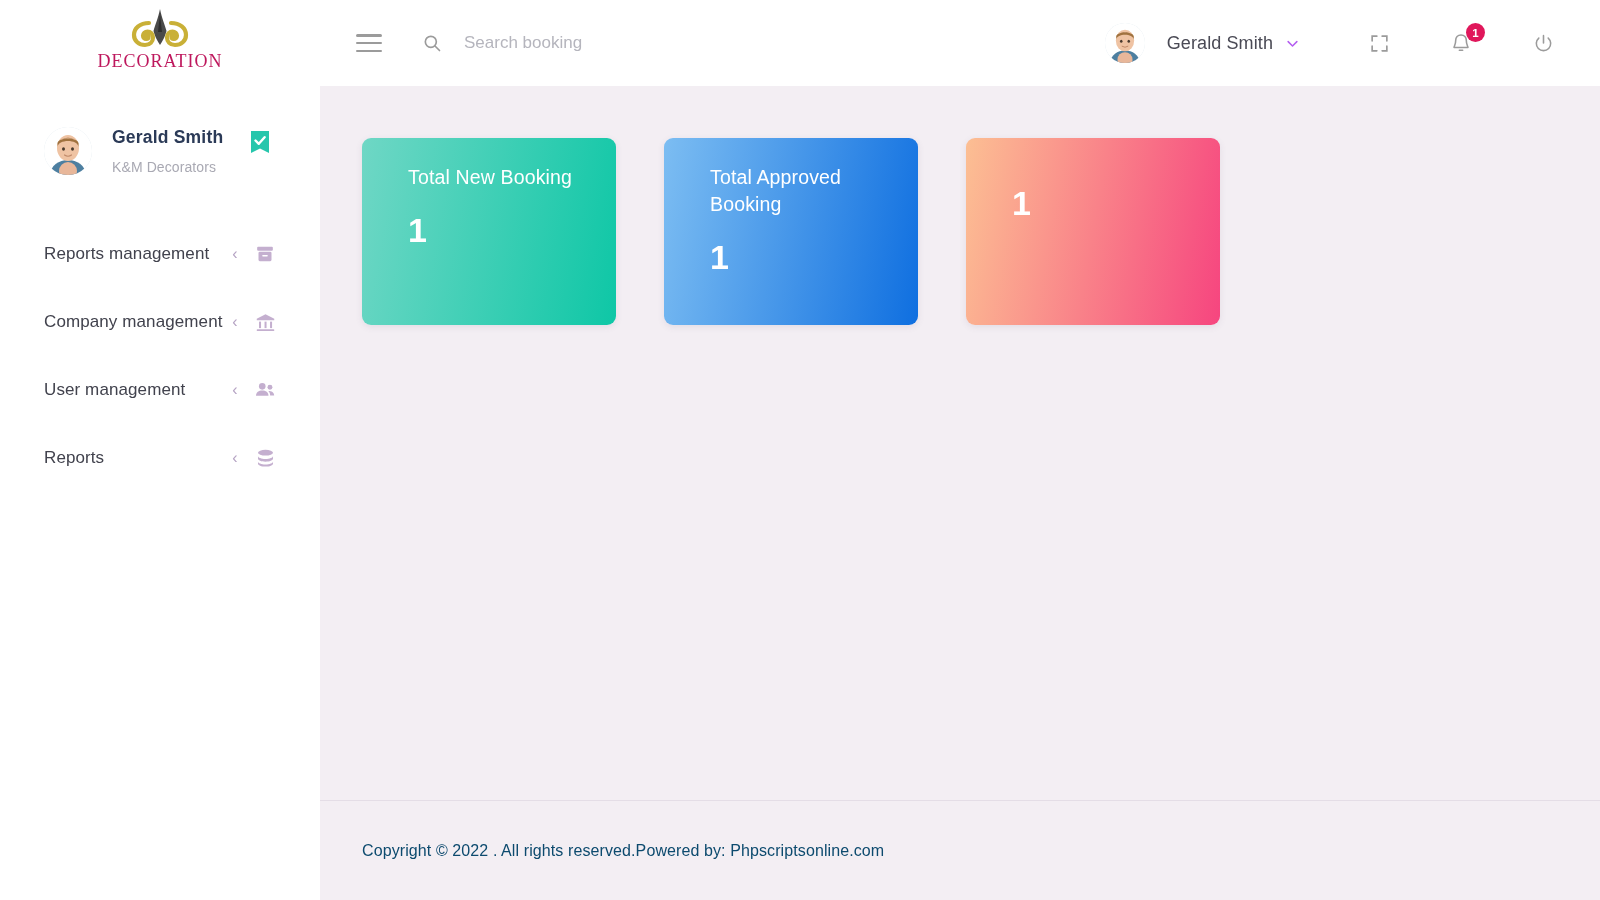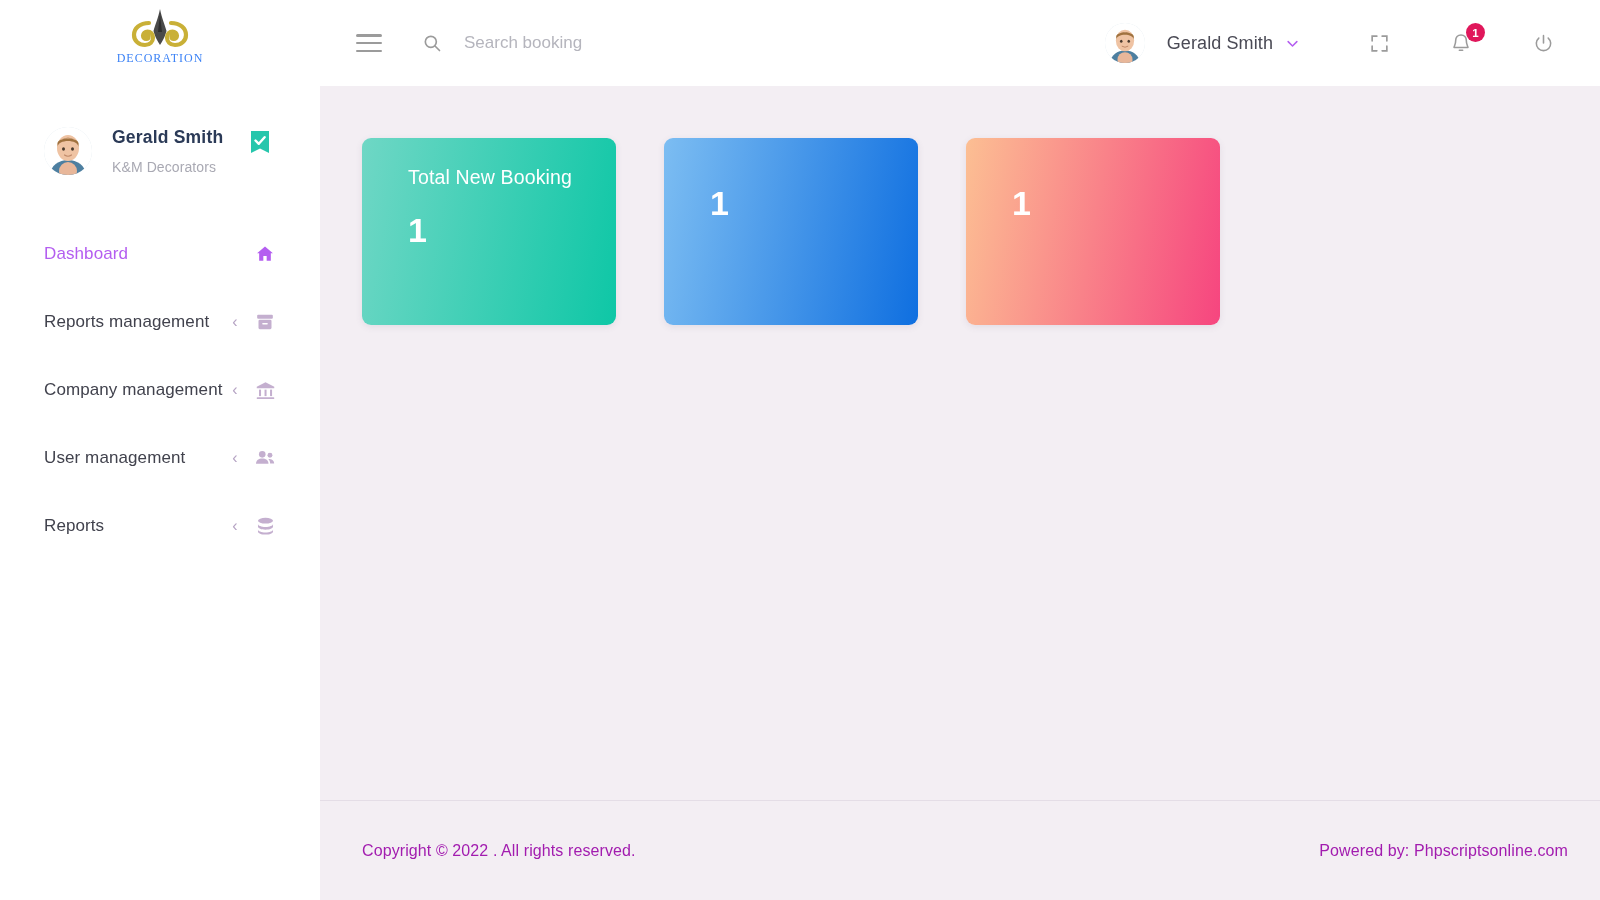--- a/index.html
+++ b/index.html
@@ -37,23 +37,23 @@
   }
   .logo {
     width: 104px; height: 72px;
     position: relative;
     display: flex; flex-direction: column;
     align-items: center; justify-content: flex-start;
   }
   .logo-mark { width: 104px; height: 48px; display:block; }
   .logo-text {
     font-family: "Liberation Serif", serif;
-    font-size: 12px;
+    font-size: 18px;
     letter-spacing: 1.0px;
-    color: #3b82f6;
+    color: #be185d;
     margin-top: -4px;
   }
 
   .profile {
     display: flex;
     align-items: center;
     padding: 26px 0 0 44px;
     height: 104px;
     position: relative;
   }
@@ -244,24 +244,23 @@
   }
   .card.single .card-value { margin-top: 28px; }
 
   .footer {
     height: 100px;
     flex: 0 0 100px;
     background: #f3eef3;
     border-top: 1px solid #e4dde6;
     display: flex;
     align-items: center;
-    justify-content: space-between;
     padding: 0 32px 0 42px;
     font-size: 16px;
-    color: #a21caf;
+    color: #0c4a6e;
   }
   .footer span { letter-spacing: .1px; }
 
   
   .face { position:absolute; inset:0; }
 </style>
 </head>
 <body>
 
 <div class="app">
@@ -299,28 +298,20 @@
         <div class="profile-role">K&amp;M Decorators</div>
       </div>
       <svg class="verified-badge" viewBox="0 0 20 24">
         <path d="M1 1 H19 V23 L10 18.5 L1 23 Z" fill="#27c6ac"></path>
         <path d="M5.5 10.5 L8.8 13.8 L14.6 7.2" stroke="#ffffff" stroke-width="2.4" fill="none" stroke-linecap="round" stroke-linejoin="round"></path>
       </svg>
     </div>
 
     <nav class="nav">
 
-      <div class="nav-item active">
-        <span class="nav-label" style="color: rgb(180, 94, 240);">Dashboard</span>
-        <span class="nav-icon" style="color: rgb(180, 94, 240);">
-          <svg width="20" height="20" viewBox="0 0 24 24" fill="currentColor">
-              <path d="M12 3 L2.5 11.2 H5 V20 H10 V14.5 H14 V20 H19 V11.2 H21.5 Z"></path>
-            </svg>
-        </span>
-      </div>
 
 
 
       <div class="nav-item">
         <span class="nav-label">Reports management</span>
         <span class="nav-caret">‹</span>
         <span class="nav-icon">
           <svg width="20" height="20" viewBox="0 0 24 24" fill="currentColor">
             <rect x="2.6" y="3.4" width="18.8" height="4.6" rx="1.2"></rect>
             <rect x="4.2" y="9.2" width="15.6" height="11.4" rx="1.6"></rect>
@@ -438,20 +429,21 @@
 
     <div class="content" style="background: rgb(243, 238, 243);">
       <div class="cards">
 
         <div class="card" style="background: linear-gradient(100deg, rgb(111, 215, 197) 0%, rgb(14, 199, 166) 100%);">
           <div class="card-title">Total New Booking</div>
           <div class="card-value">1</div>
         </div>
 
         <div class="card" style="background: linear-gradient(100deg, rgb(124, 189, 242) 0%, rgb(15, 111, 224) 100%);">
+          <div class="card-title">Total Approved Booking</div>
           <div class="card-value">1</div>
         </div>
 
         <div class="card" style="background: linear-gradient(100deg, rgb(252, 191, 147) 0%, rgb(246, 69, 127) 100%);">
           <div class="card-value">1</div>
         </div>
 
 
       </div>
     </div>

